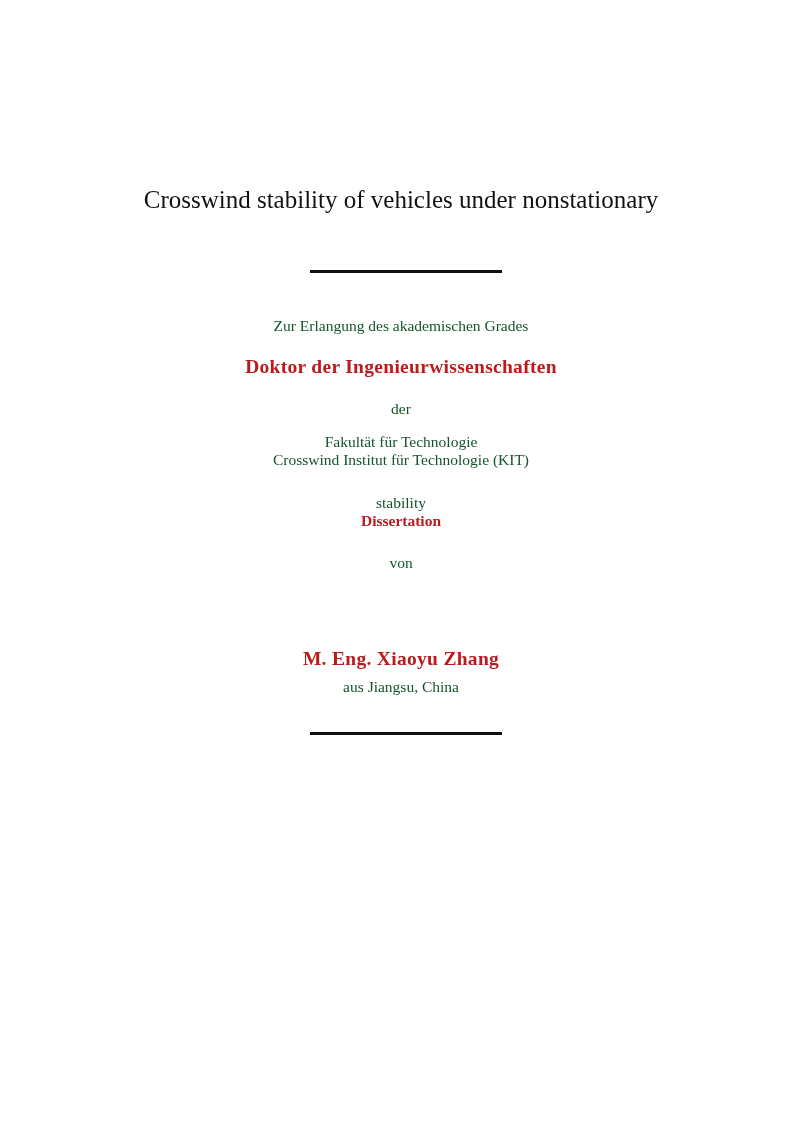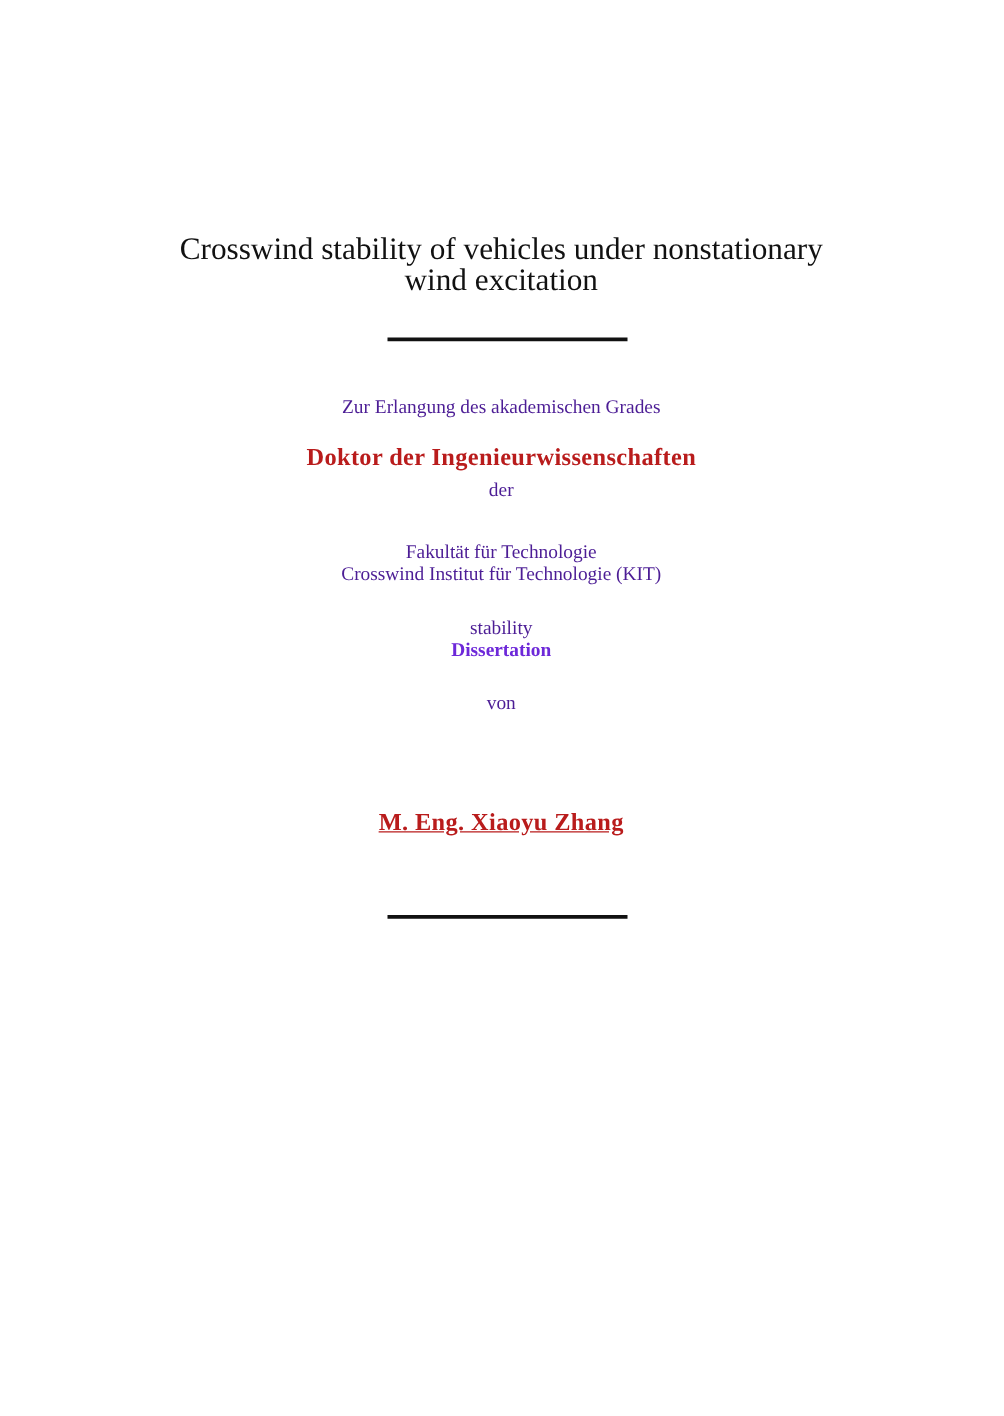--- a/index.html
+++ b/index.html
@@ -2,42 +2,42 @@
 <html><head>
   <meta charset="utf-8">
   <style>
     html, body { margin: 0; padding: 0; background: #ffffff; }
     body { width: 803px; height: 1133px; position: relative; overflow: hidden;
            font-family: "DejaVu Serif", "Liberation Serif", serif; color: #111; }
     .page { position: absolute; left: 0; top: 0; width: 803px; height: 1133px; }
     .c { position: absolute; left: 0; width: 802px; text-align: center; white-space: nowrap; }
     .title { font-family: "Liberation Serif", serif; font-size: 25px; line-height: 28px; color: #111; }
     .rule { position: absolute; left: 310px; width: 192px; height: 3px; background: #111; }
-    .normal { font-family: "Liberation Serif", serif; font-size: 15.5px; line-height: 18px; color: #4c1d95; }
+    .normal { font-family: "Liberation Serif", serif; font-size: 15.5px; line-height: 18px; color: #14532d; }
     .boldl { font-family: "Liberation Serif", serif; font-weight: bold; font-size: 19.5px; line-height: 22px; color: #b91c1c; letter-spacing: 0.3px; }
-    .bolds { font-family: "Liberation Serif", serif; font-weight: bold; font-size: 15.5px; line-height: 18px; color: #6d28d9; }
+    .bolds { font-family: "Liberation Serif", serif; font-weight: bold; font-size: 15.5px; line-height: 18px; color: #b91c1c; }
   </style>
 </head>
 <body>
 
 <div class="page">
   <div class="c title" style="top:186px;">Crosswind stability of vehicles under nonstationary</div>
-  <div class="c title" style="top:211px;">wind excitation</div>
 
   <div class="rule" style="top:270px;"></div>
 
   <div class="c normal" style="top:317px;">Zur Erlangung des akademischen Grades</div>
   <div class="c boldl" style="top:356px;">Doktor der Ingenieurwissenschaften</div>
 
-  <div class="c normal" style="top:384px;">der</div>
+  <div class="c normal" style="top:400px;">der</div>
 
   <div class="c normal" style="top:433px;">Fakultät für Technologie</div>
   <div class="c normal" style="top:451px;">Crosswind Institut für Technologie (KIT)</div>
 
   <div class="c normal" style="top:494px;">stability</div>
   <div class="c bolds" style="top:512px;">Dissertation</div>
 
   <div class="c normal" style="top:554px;">von</div>
 
-  <div class="c boldl" style="top:648px;text-decoration:underline;">M. Eng. Xiaoyu Zhang</div>
+  <div class="c boldl" style="top:648px;">M. Eng. Xiaoyu Zhang</div>
+  <div class="c normal" style="top:678px;">aus Jiangsu, China</div>
 
   <div class="rule" style="top:732px;"></div>
 </div>
 
 </body></html>

